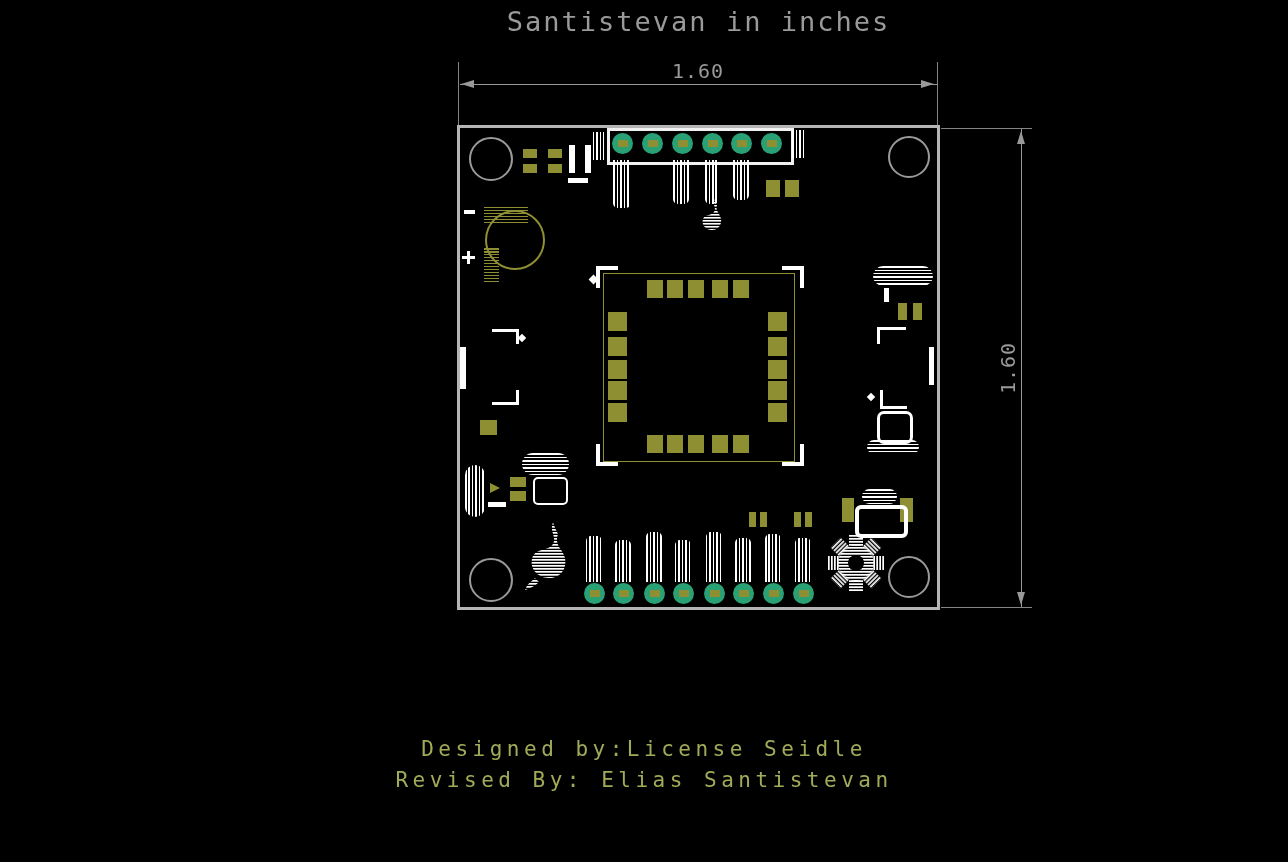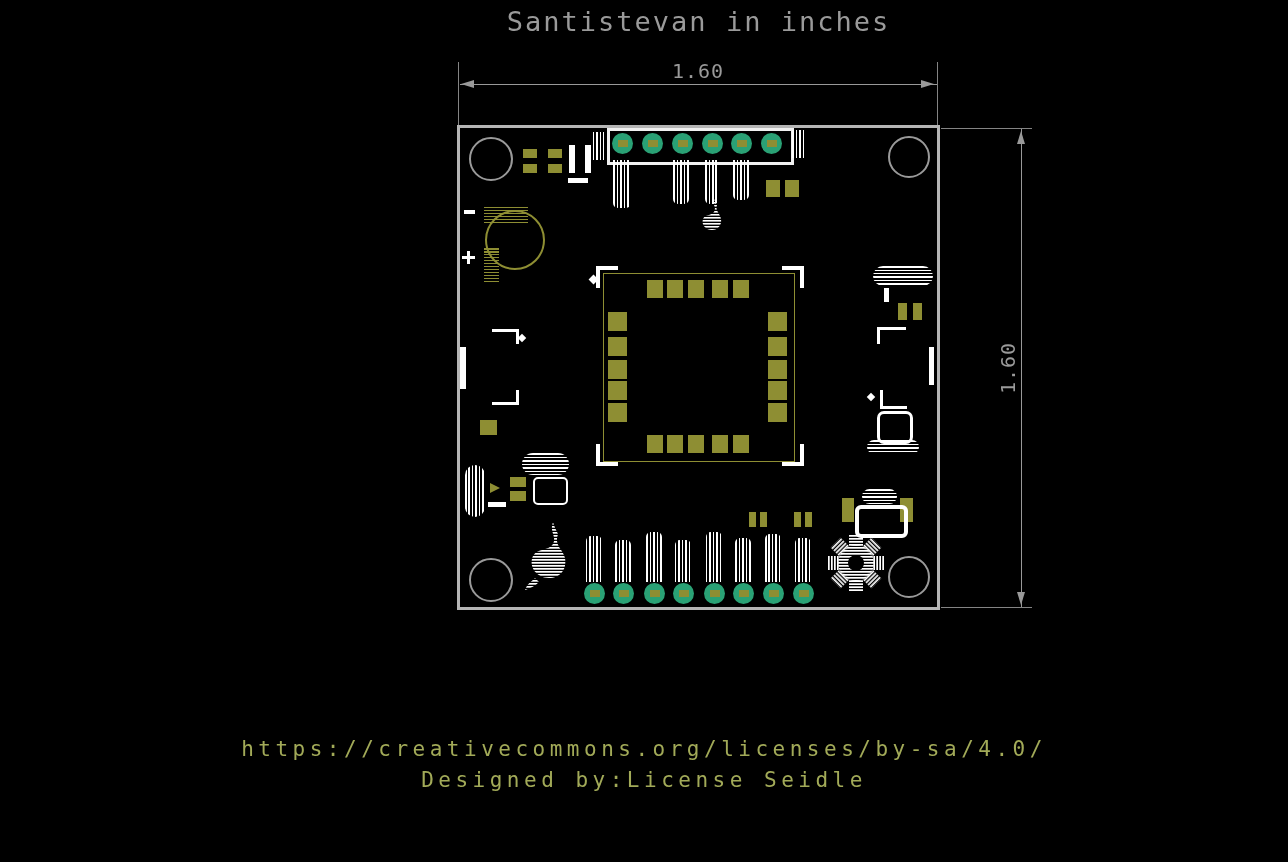--- a/index.html
+++ b/index.html
@@ -207,15 +207,15 @@
       <rect x="24" y="-1" width="14" height="13" transform="rotate(225 31 28)"></rect>
       <rect x="24" y="-1" width="14" height="13" transform="rotate(270 31 28)"></rect>
       <rect x="24" y="-1" width="14" height="13" transform="rotate(315 31 28)"></rect>
     </g>
     <circle cx="31" cy="28" r="8" fill="#000"></circle>
   </svg>
 
 </div>
 
 <div class="abs" style="left:0;top:734px;width:1288px;">
-  <div class="footer-line">https://creativecommons.org/licenses/by-sa/4.0/</div>
   <div class="footer-line">Designed by:License Seidle</div>
+  <div class="footer-line">Revised By: Elias Santistevan</div>
 </div>
 
 </body></html>

